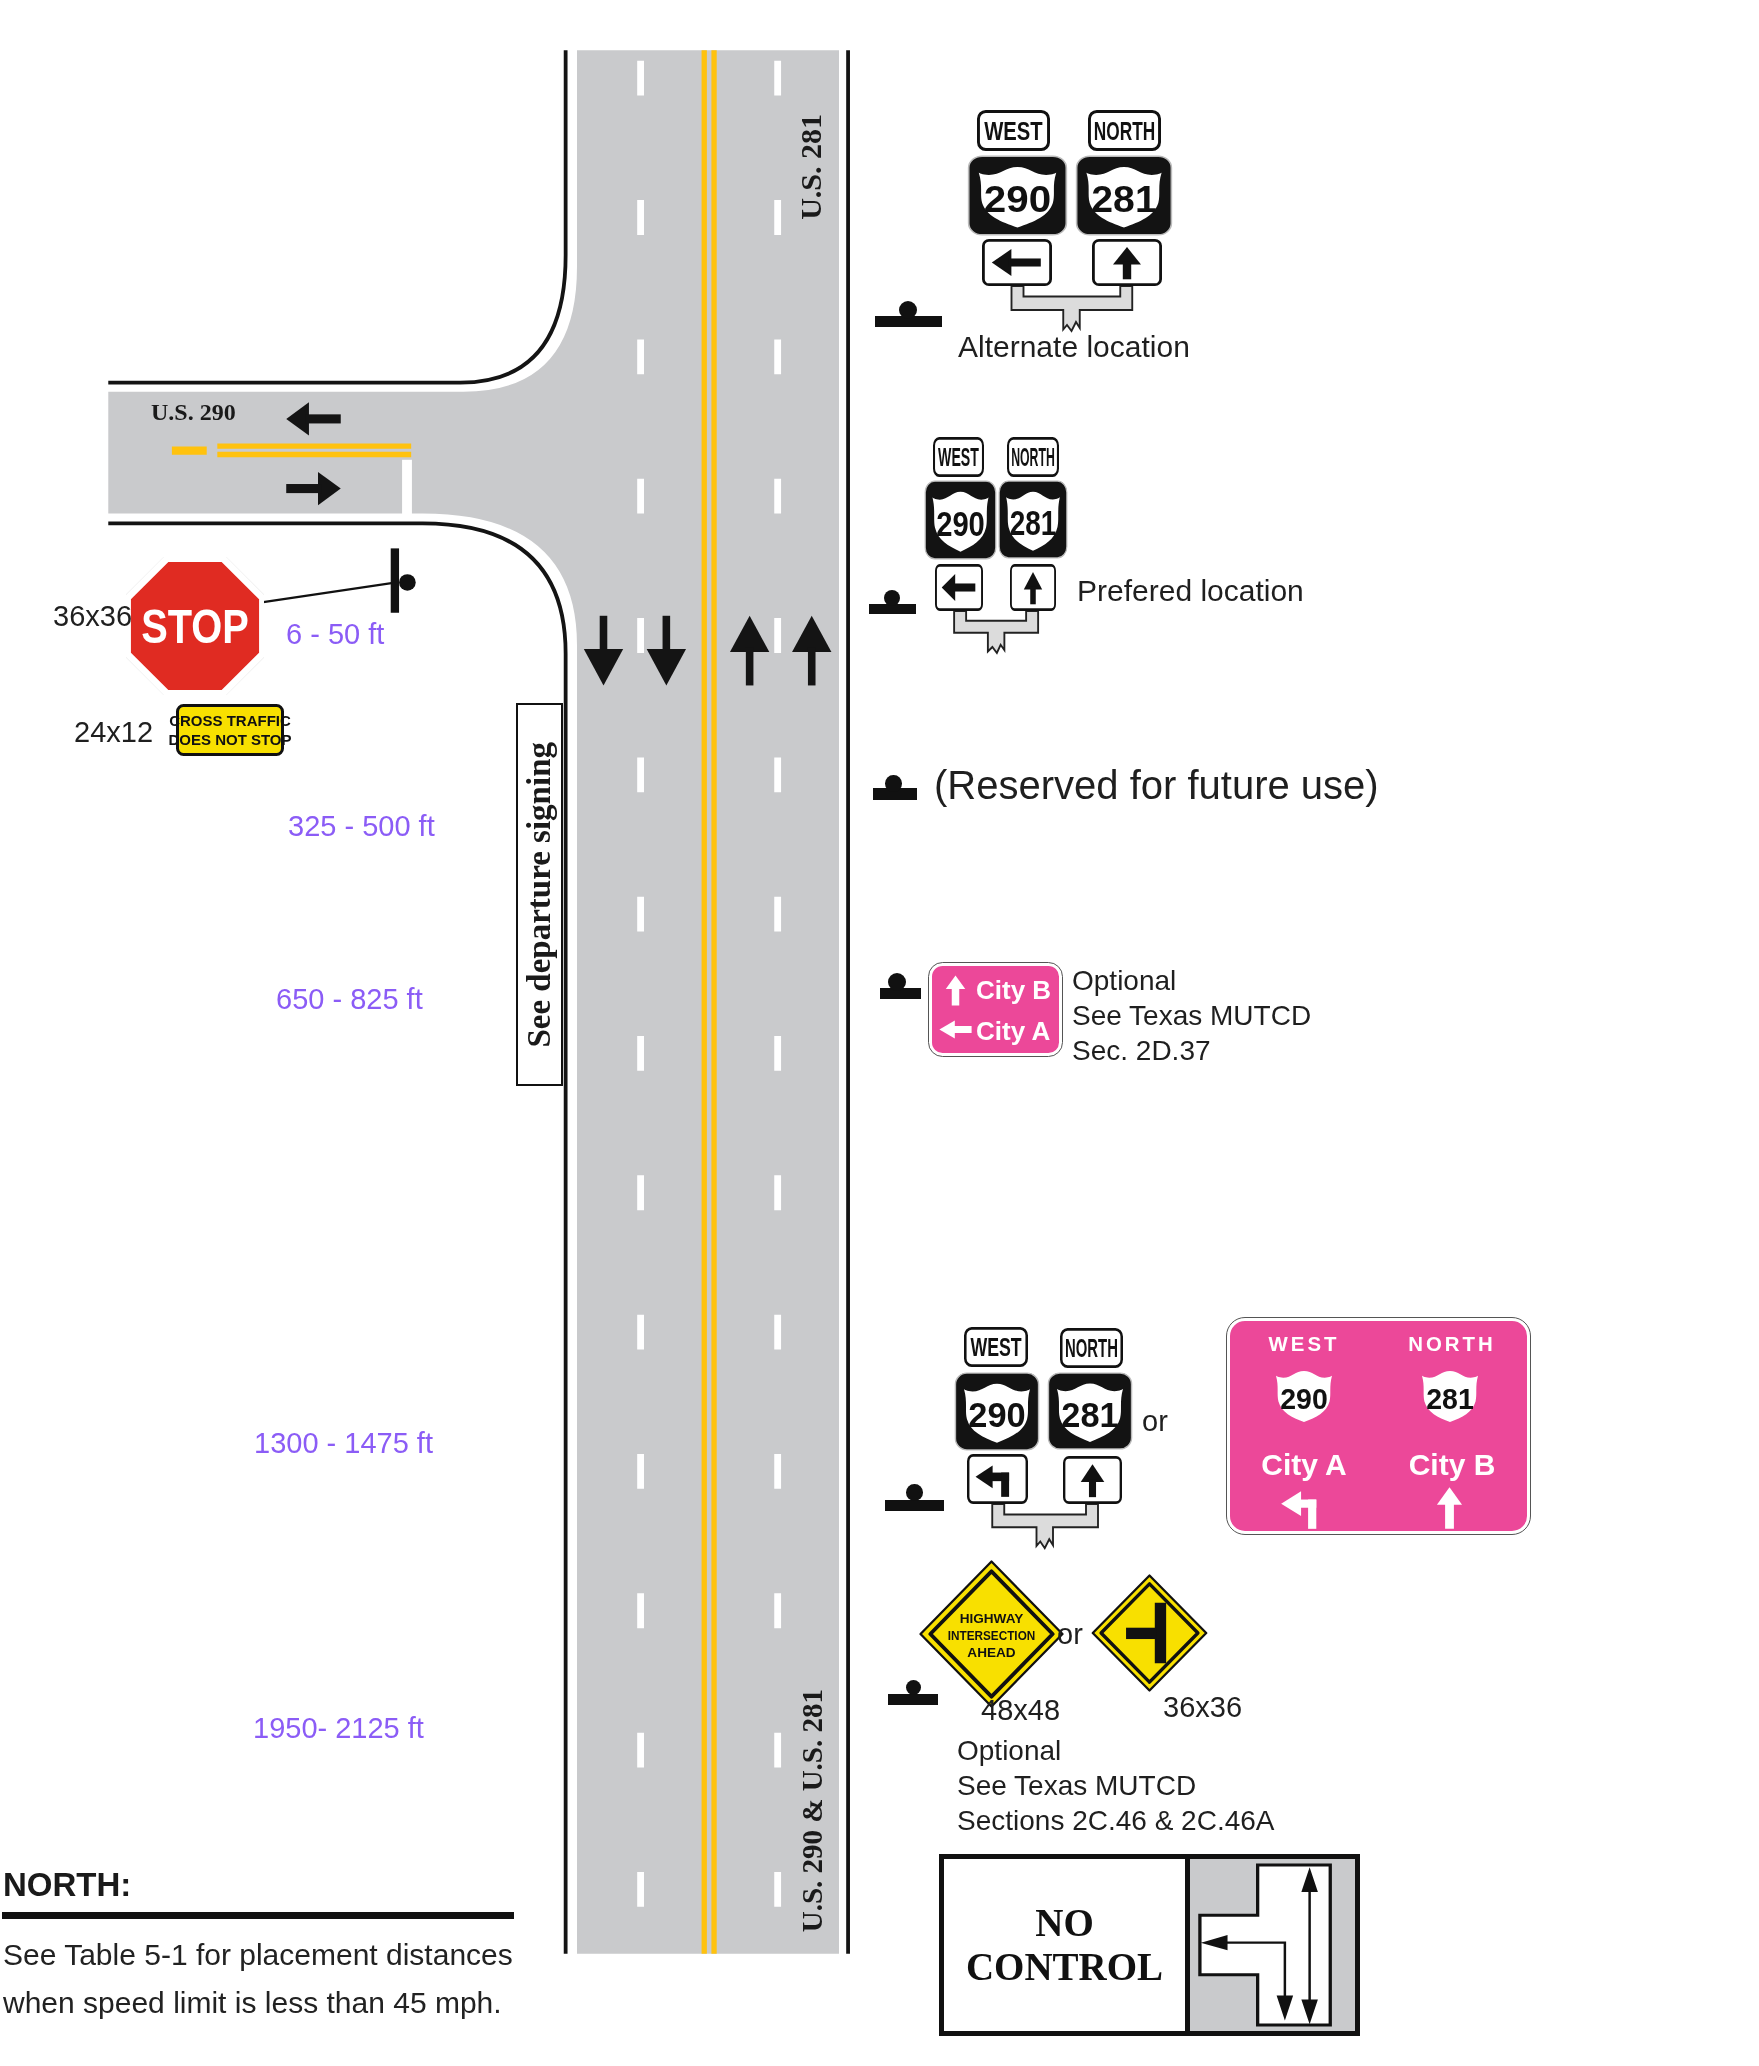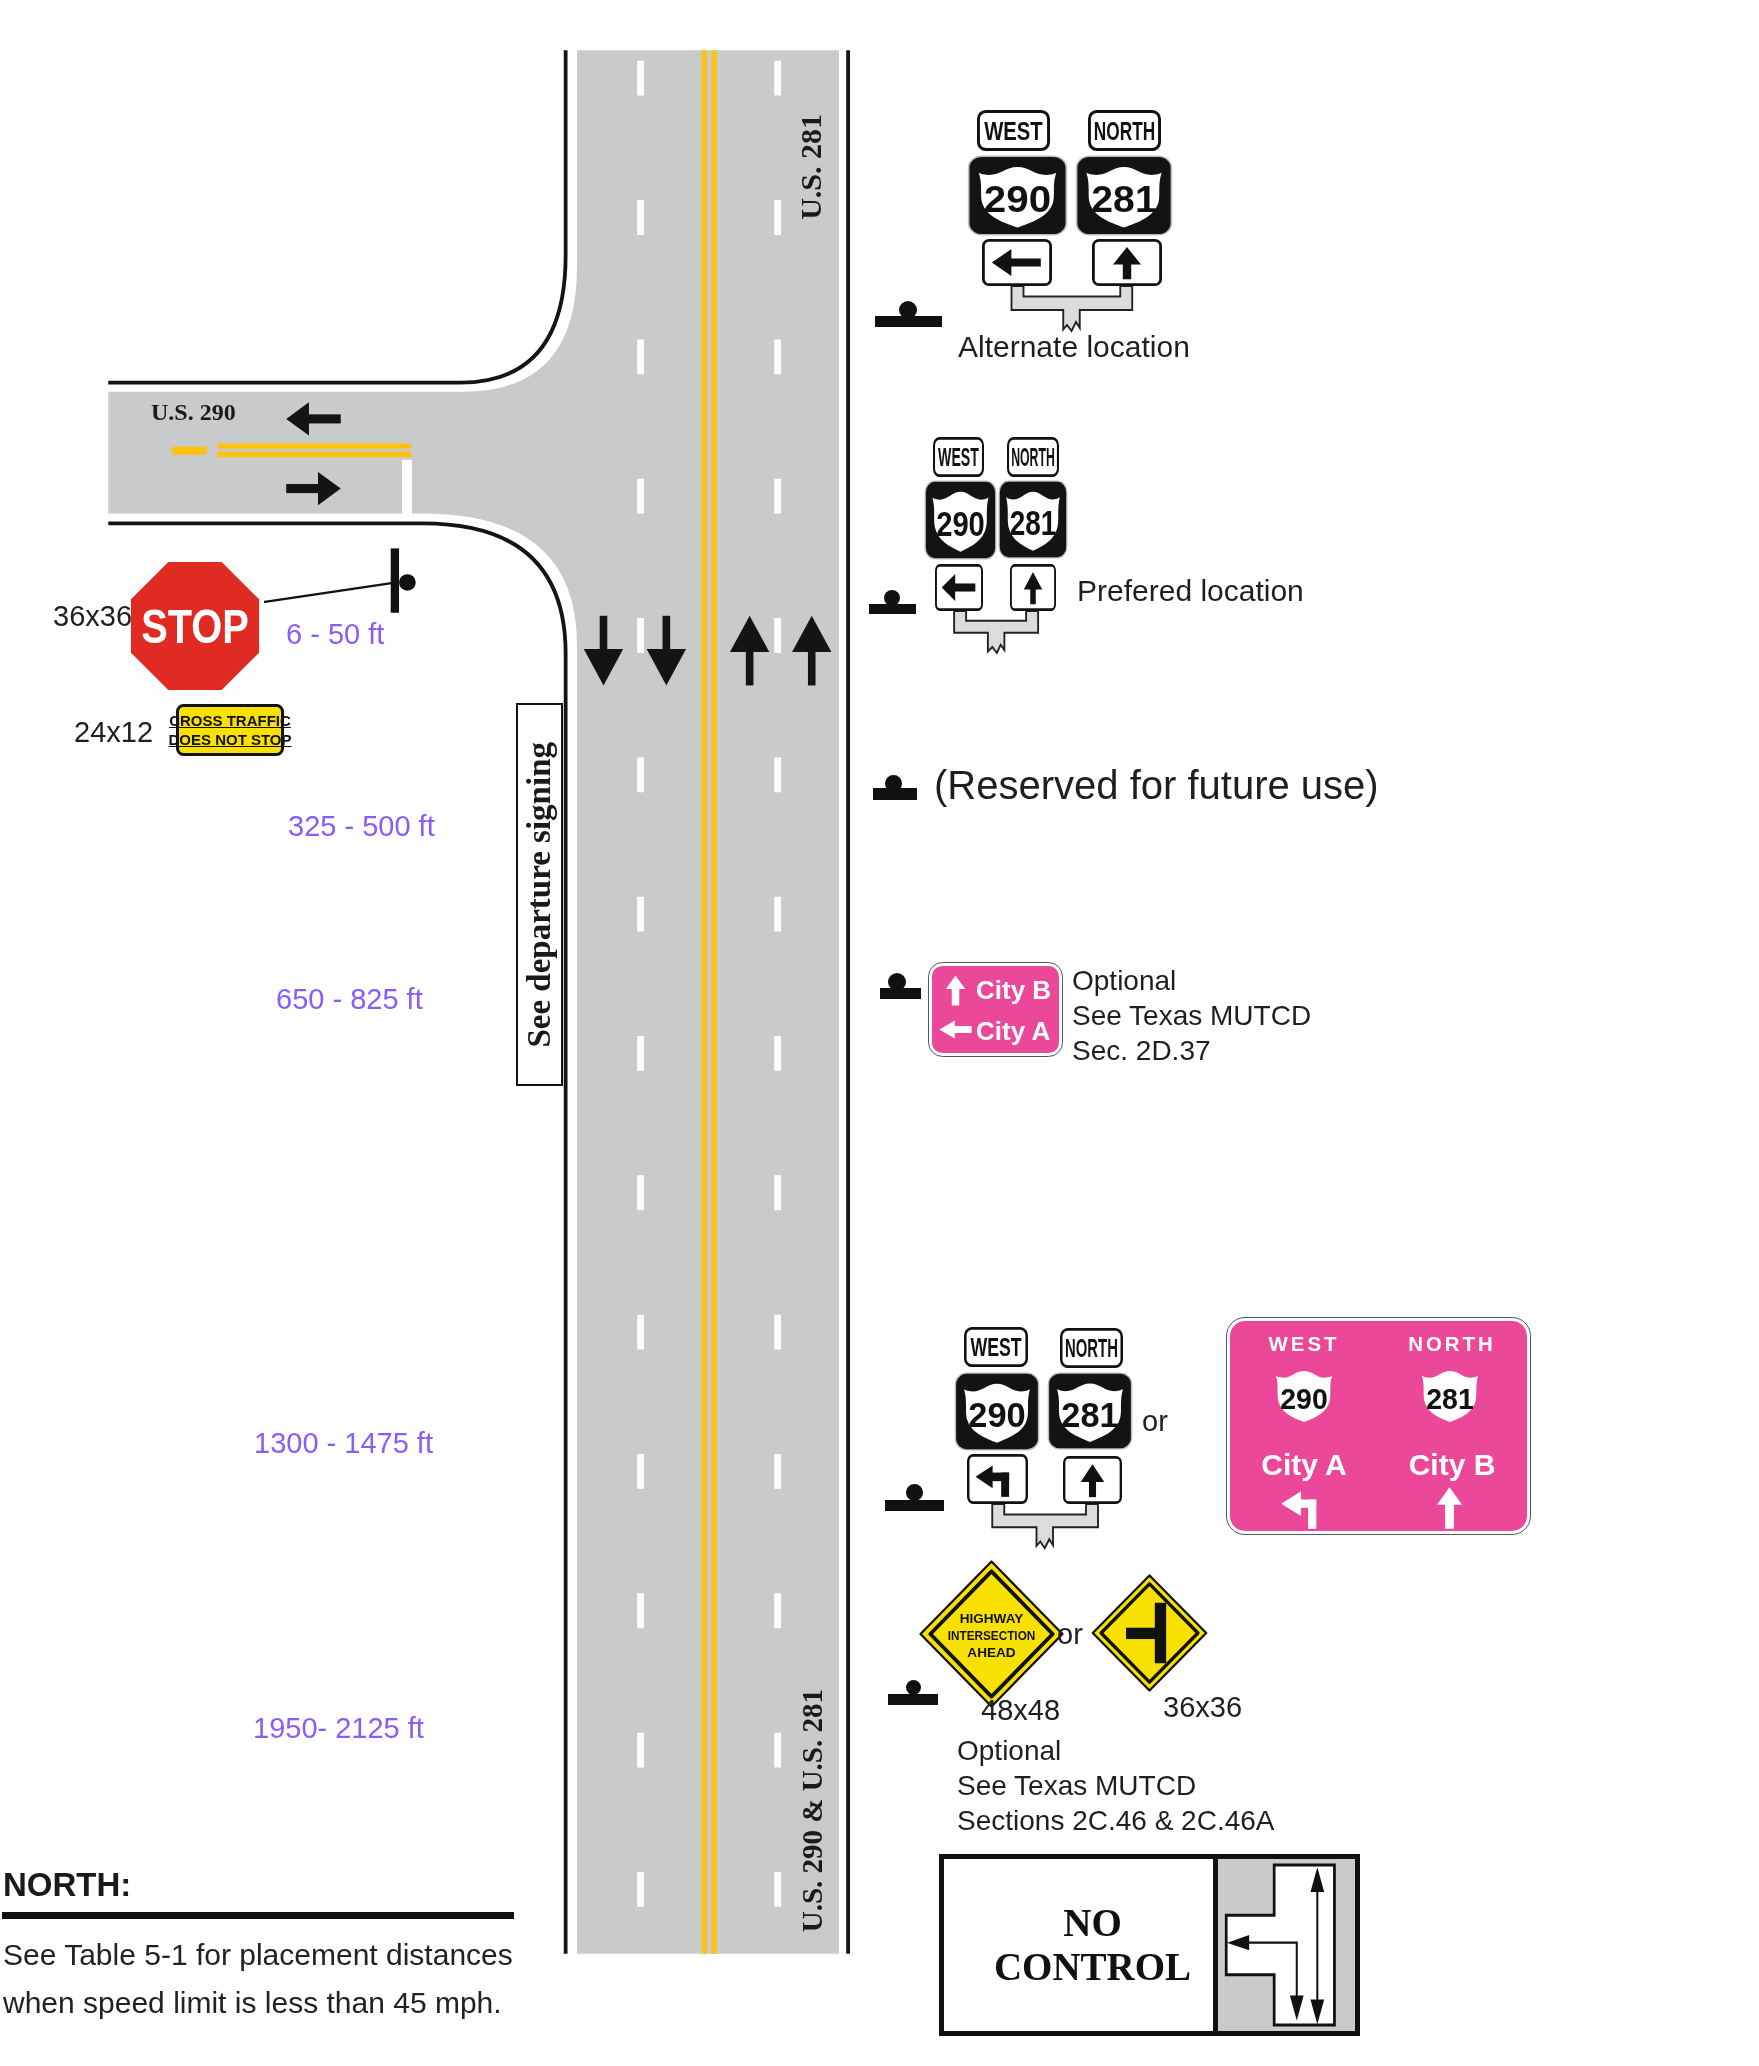--- a/index.html
+++ b/index.html
@@ -7,27 +7,27 @@
           font-family:"Liberation Sans",sans-serif;color:#1a1a1a;}
   .abs{position:absolute;}
   .ann{font-size:29px;color:#1f1f1f;white-space:nowrap;}
   .dist{font-size:29px;font-weight:normal;color:#8b5cf6;white-space:nowrap;}
   .serifbold{font-family:"Liberation Serif",serif;font-weight:bold;}
   .vtext{writing-mode:vertical-rl;transform:rotate(180deg);white-space:nowrap;}
   .post-bar{position:absolute;background:#111;}
   .post-dot{position:absolute;background:#111;border-radius:50%;}
   .noctrl{display:flex;border:5.3px solid #111;background:#fff;box-sizing:border-box;}
   .noctrl-left{width:241px;display:flex;flex-direction:column;align-items:center;justify-content:center;
-               font-family:"Liberation Serif",serif;font-weight:bold;font-size:39px;line-height:1.12;color:#111;padding-left:28px;}
+               font-family:"Liberation Serif",serif;font-weight:bold;font-size:39px;line-height:1.12;color:#111;}
   .noctrl-right{flex:1;background:#c9cacc;border-left:5.3px solid #111;}
   .greensign{background:#ec4899;border:3.8px solid #fff;outline:1.5px solid #555;border-radius:13.6px;box-sizing:border-box;}
   .gtext{color:#fff;font-weight:bold;white-space:nowrap;}
   .plaque-yellow{background:#F8E000;border:3px solid #111;border-radius:7.6px;box-sizing:border-box;
      display:flex;flex-direction:column;align-items:center;justify-content:center;
-     font-weight:bold;font-size:15px;line-height:1.3;color:#111;letter-spacing:0px;text-align:center;white-space:nowrap;text-decoration:underline;}
+     font-weight:bold;font-size:15px;line-height:1.3;color:#111;letter-spacing:0px;text-align:center;white-space:nowrap;}
   .depbox{background:#fff;border:2.3px solid #111;box-sizing:border-box;display:flex;align-items:center;justify-content:center;}
   .note-head{font-size:33px;font-weight:bold;color:#1a1a1a;}
   .note-body{font-size:30px;line-height:1.6;color:#222;white-space:nowrap;}
   svg text{font-family:"Liberation Sans",sans-serif;}
 </style>
 </head>
 <body>
 
 <div id="canvas">
 

